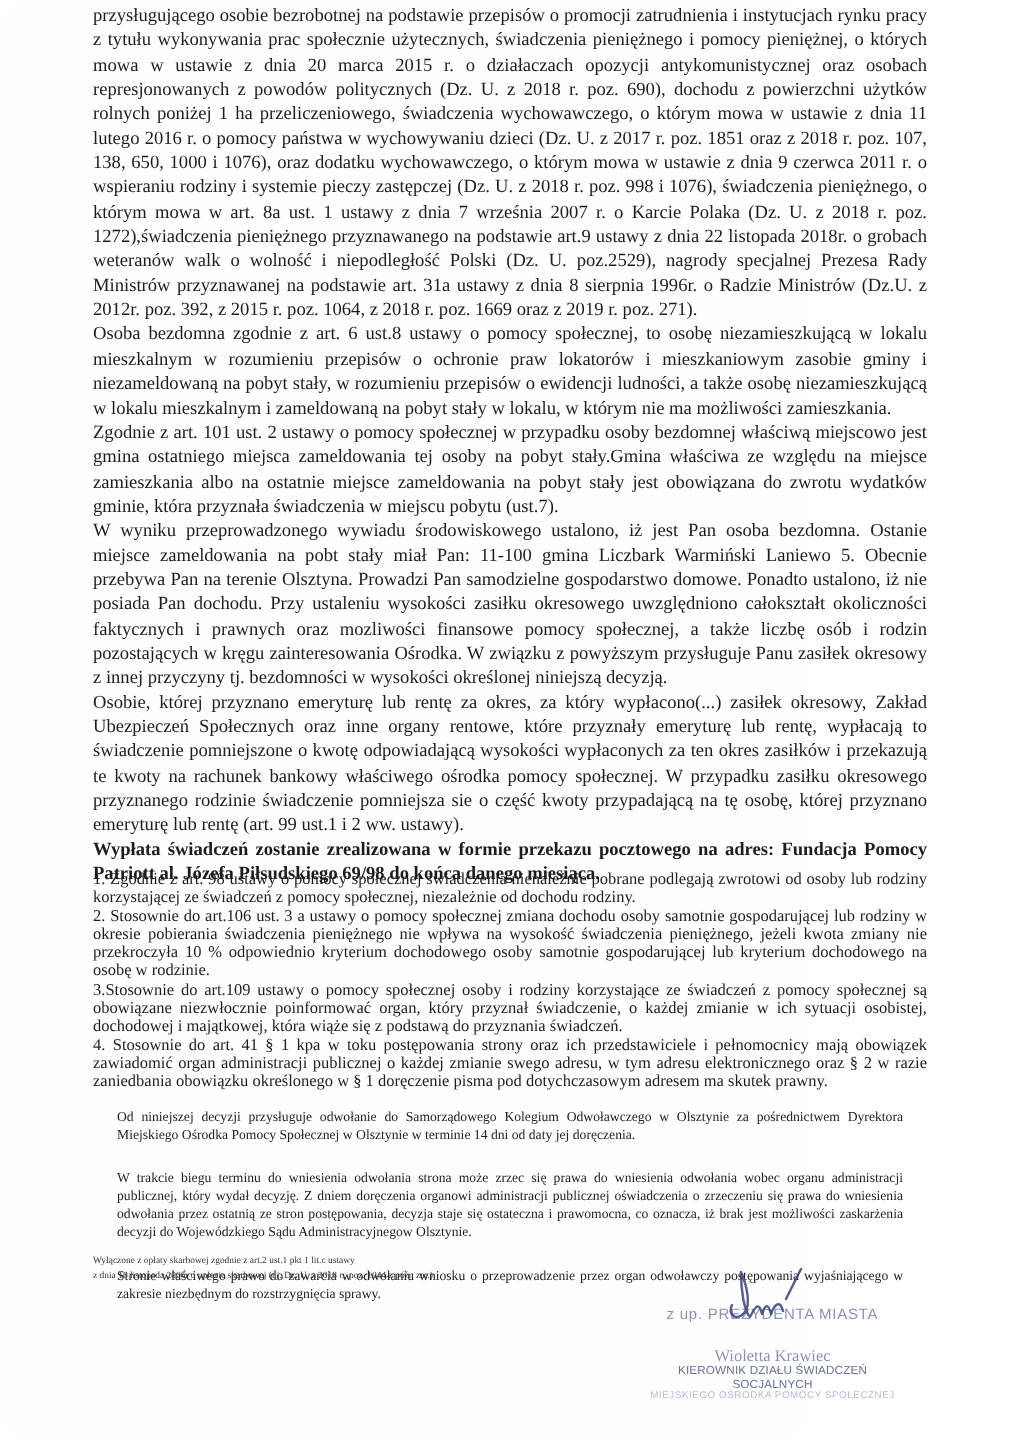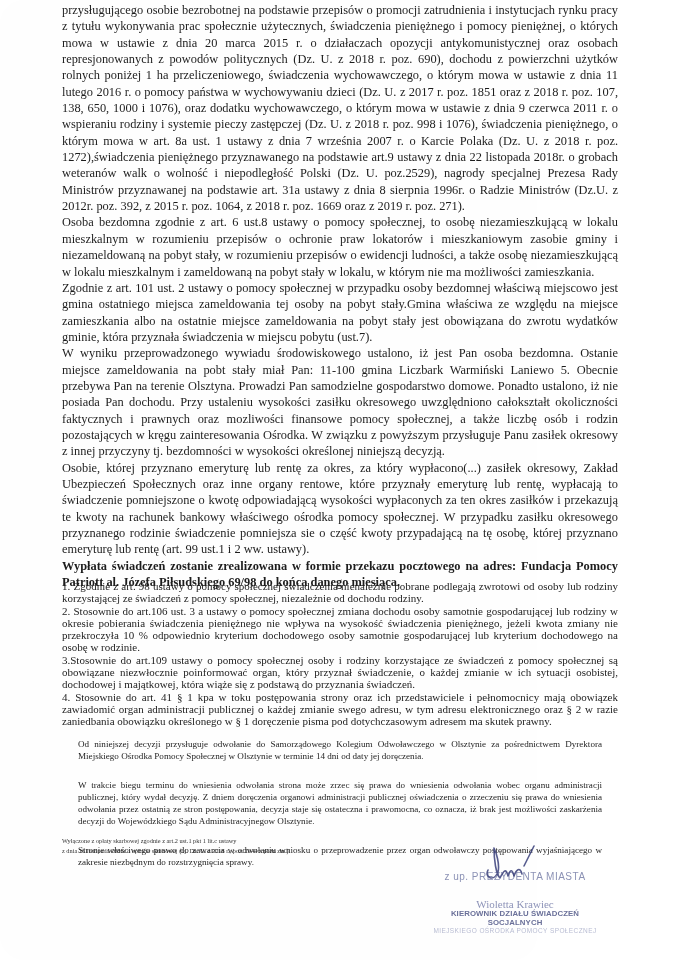--- a/index.html
+++ b/index.html
@@ -92,21 +92,21 @@
       color: #8c92b5;
     }
     .stamp .name {
       font-family: "Liberation Serif", serif;
       font-size: 11px;
       margin-top: 16px;
       color: #8d93b8;
     }
     .stamp .role {
       font-size: 7.8px;
-      font-weight: bold;
+      font-weight: normal;
       color: #6a7099;
       letter-spacing: 0.1px;
       margin-top: -1px;
     }
     .stamp .org {
       font-size: 6.5px;
       color: #9aa0c0;
       letter-spacing: 0.4px;
       opacity: 0.7;
     }

